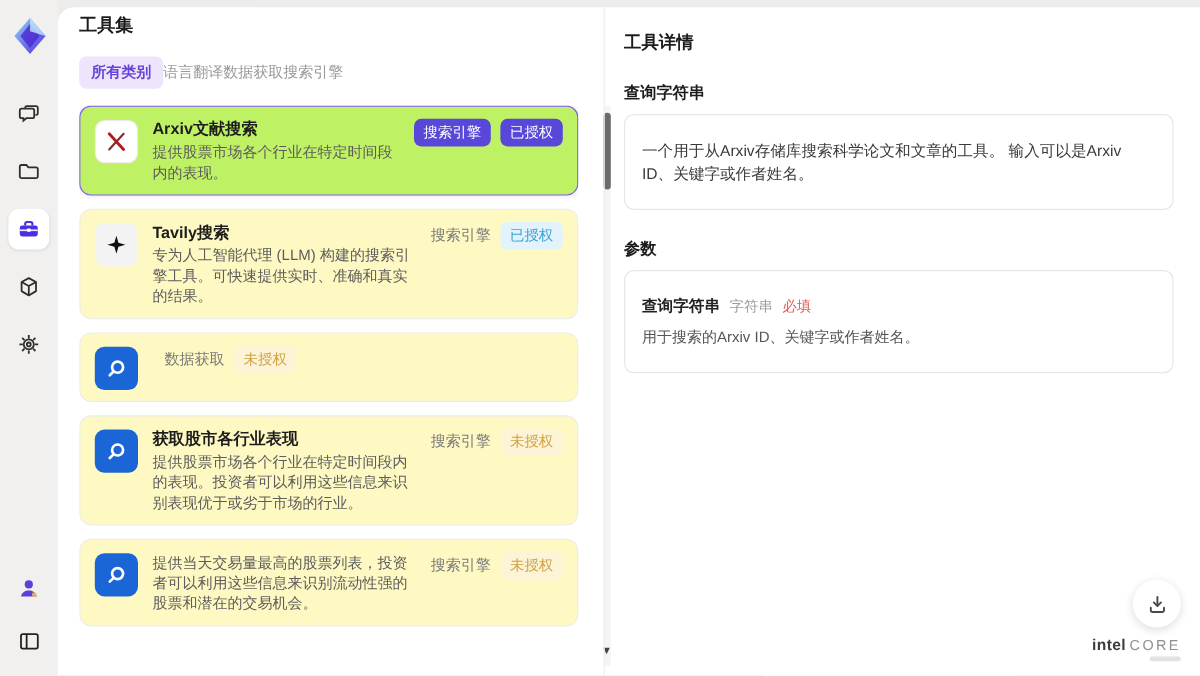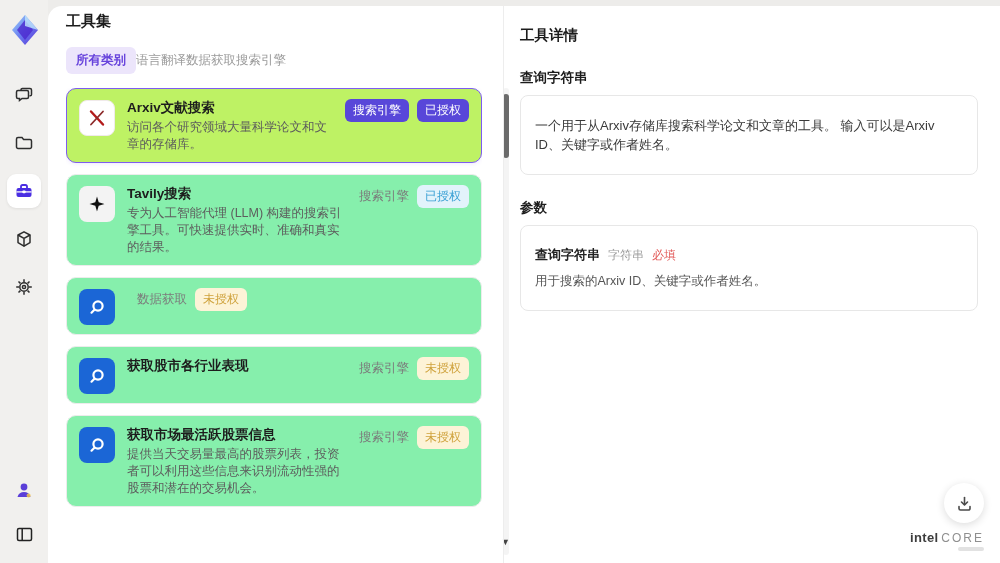--- a/index.html
+++ b/index.html
@@ -22,21 +22,21 @@
   .vdivider { position:absolute; left:455px; top:0; bottom:0; width:1px; background:#ededed; }
 
   
   .list-panel { position:absolute; left:18px; top:0; width:420px; height:100%; }
   .panel-title { font-size:15px; font-weight:bold; color:#1c1c1c; padding-top:6px; }
   .tabs { display:flex; align-items:center; margin-top:16px; }
   .tab { font-size:12.5px; color:#9a9a9a; cursor:pointer; padding:5px 0; white-space:nowrap; }
   .tab.active { background:#ece5fb; color:#6743dc; padding:5px 10px; border-radius:6px; font-weight:bold; }
 
   .cards { position:absolute; left:0; top:82px; width:416px; bottom:0; overflow:hidden; }
-  .tool-card { display:flex; align-items:flex-start; background:#86efac; border:1px solid #ececec;
+  .tool-card { display:flex; align-items:flex-start; background:#fef9c3; border:1px solid #ececec;
                border-radius:10px; padding:9px 12px; margin-bottom:11px; cursor:pointer; }
   .tool-card.selected { border:1.5px solid #7e5cf0; background:#bef264; box-shadow:0 1px 4px rgba(120,80,240,.12); }
   .tool-icon { width:36px; height:36px; border-radius:8px; flex:none; margin-right:12px;
                display:flex; align-items:center; justify-content:center; margin-top:2px; }
   .tool-icon.white { background:#fff; border:1px solid #f0eaea; }
   .tool-icon.gray  { background:#f3f3f3; }
   .tool-icon.blue  { background:#1b66d6; }
   .tool-mid { flex:1; min-width:0; }
   .tool-name { font-size:13.5px; font-weight:bold; color:#1d1d1d; line-height:19px; }
   .tool-desc { font-size:12.5px; color:#5d5d5d; line-height:17px; margin-top:2px; }
@@ -187,21 +187,21 @@
 
       <div class="tool-card selected">
         <div class="tool-icon white">
           <svg width="20" height="20" viewBox="0 0 20 20" stroke-linecap="round">
             <line x1="4" y1="3.5" x2="16" y2="16.5" stroke="#b31b1b" stroke-width="2.4"></line>
             <line x1="16" y1="3.5" x2="4" y2="16.5" stroke="#8c2a2a" stroke-width="1.8"></line>
           </svg>
         </div>
         <div class="tool-mid">
           <div class="tool-name">Arxiv文献搜索</div>
-          <div class="tool-desc">访问各个研究领域大量科学论文和文章的存储库。</div>
+          <div class="tool-desc">提供股票市场各个行业在特定时间段内的表现。</div>
         </div>
         <div class="tool-tags">
           <span class="badge badge-solid">搜索引擎</span>
           <span class="badge badge-solid">已授权</span>
         </div>
       </div>
 
       <div class="tool-card">
         <div class="tool-icon gray">
           <svg width="20" height="20" viewBox="0 0 20 20">
@@ -233,36 +233,36 @@
 
       <div class="tool-card">
         <div class="tool-icon blue">
           <svg width="20" height="20" viewBox="0 0 20 20" fill="none" stroke="#fff" stroke-width="2.2" stroke-linecap="round">
             <circle cx="11" cy="9" r="4.6"></circle>
             <line x1="7.4" y1="12.8" x2="4.5" y2="15.7"></line>
           </svg>
         </div>
         <div class="tool-mid">
           <div class="tool-name">获取股市各行业表现</div>
+          <div class="tool-desc">提供股票市场各个行业在特定时间段内的表现。投资者可以利用这些信息来识别表现优于或劣于市场的行业。</div>
         </div>
         <div class="tool-tags">
           <span class="cat-text">搜索引擎</span>
           <span class="badge badge-yellow">未授权</span>
         </div>
       </div>
 
       <div class="tool-card">
         <div class="tool-icon blue">
           <svg width="20" height="20" viewBox="0 0 20 20" fill="none" stroke="#fff" stroke-width="2.2" stroke-linecap="round">
             <circle cx="11" cy="9" r="4.6"></circle>
             <line x1="7.4" y1="12.8" x2="4.5" y2="15.7"></line>
           </svg>
         </div>
         <div class="tool-mid">
-          <div class="tool-name">获取市场最活跃股票信息</div>
           <div class="tool-desc">提供当天交易量最高的股票列表，投资者可以利用这些信息来识别流动性强的股票和潜在的交易机会。</div>
         </div>
         <div class="tool-tags">
           <span class="cat-text">搜索引擎</span>
           <span class="badge badge-yellow">未授权</span>
         </div>
       </div>
 
     </div>
 

